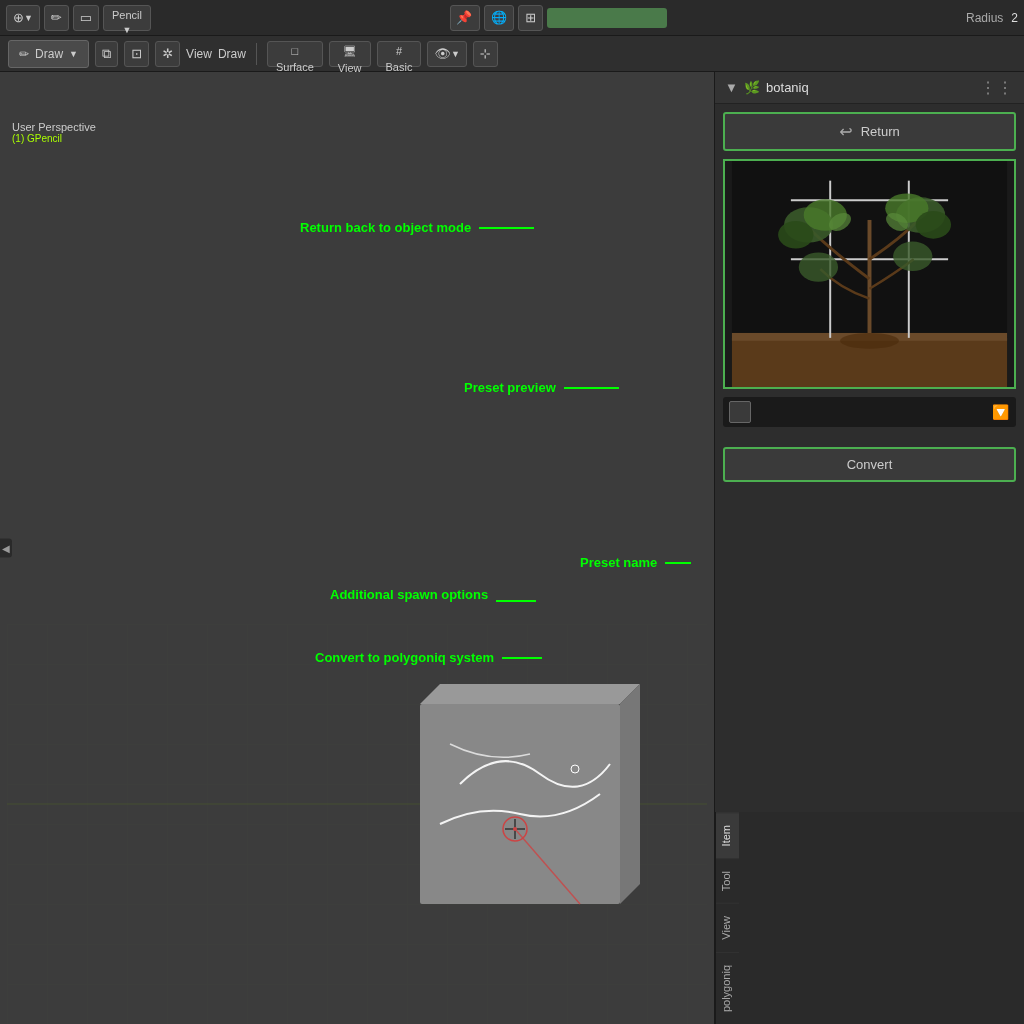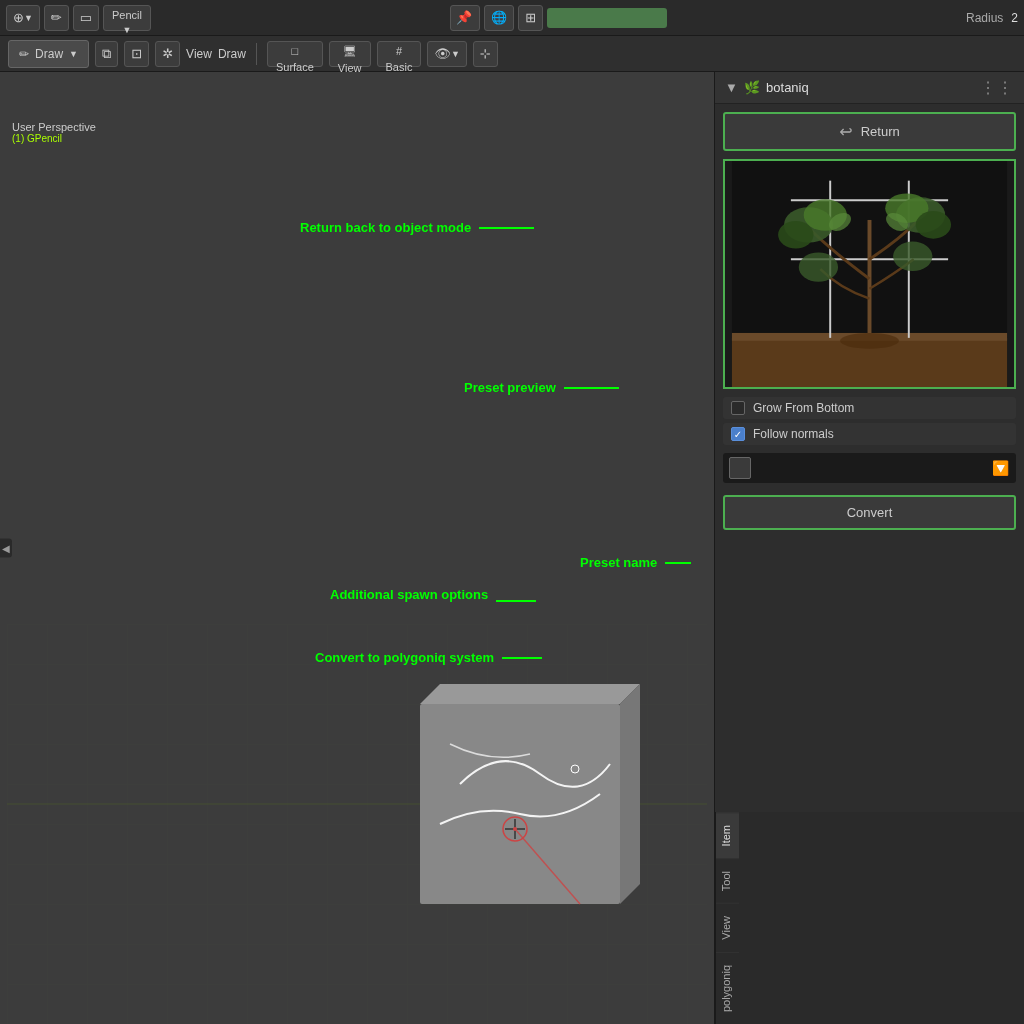--- a/index.html
+++ b/index.html
@@ -289,21 +289,21 @@
     .eyedropper-btn {
       background: none;
       border: none;
       color: #aaa;
       font-size: 14px;
       cursor: pointer;
     }
 
     
     .convert-btn {
-      margin: 4px 8px 8px;
+      margin: 12px 8px 8px;
       background: #3a3a3a;
       border: 2px solid #4caf50;
       color: #ccc;
       padding: 8px 14px;
       cursor: pointer;
       border-radius: 3px;
       font-size: 13px;
       width: calc(100% - 16px);
       text-align: center;
     }
@@ -605,36 +605,20 @@
           <ellipse cx="110" cy="62" rx="12" ry="8" fill="#5a8a3a" opacity="0.7" transform="rotate(-30 110 62)"></ellipse>
           <ellipse cx="168" cy="62" rx="12" ry="8" fill="#5a8a3a" opacity="0.7" transform="rotate(30 168 62)"></ellipse>
 
           <ellipse cx="140" cy="183" rx="30" ry="8" fill="#4a2a0a" opacity="0.6"></ellipse>
         </svg>
       </div>
 
       
 
       
-      <div class="spawn-options">
-
-        <div class="option-row">
-          <div class="option-checkbox">
-            <span style="font-size:10px;color:#666;"></span>
-          </div>
-          <span class="option-label">Grow From Bottom</span>
-        </div>
-
-        <div class="option-row">
-          <div class="option-checkbox checked">
-            <span style="font-size:10px;color:white;">✓</span>
-          </div>
-          <span class="option-label">Follow normals</span>
-        </div>
-      </div>
 
       
       <div class="color-row">
         <div class="color-swatch"></div>
         <div class="color-spacer"></div>
         <button class="eyedropper-btn">
           <span>🔽</span>
         </button>
       </div>
 

